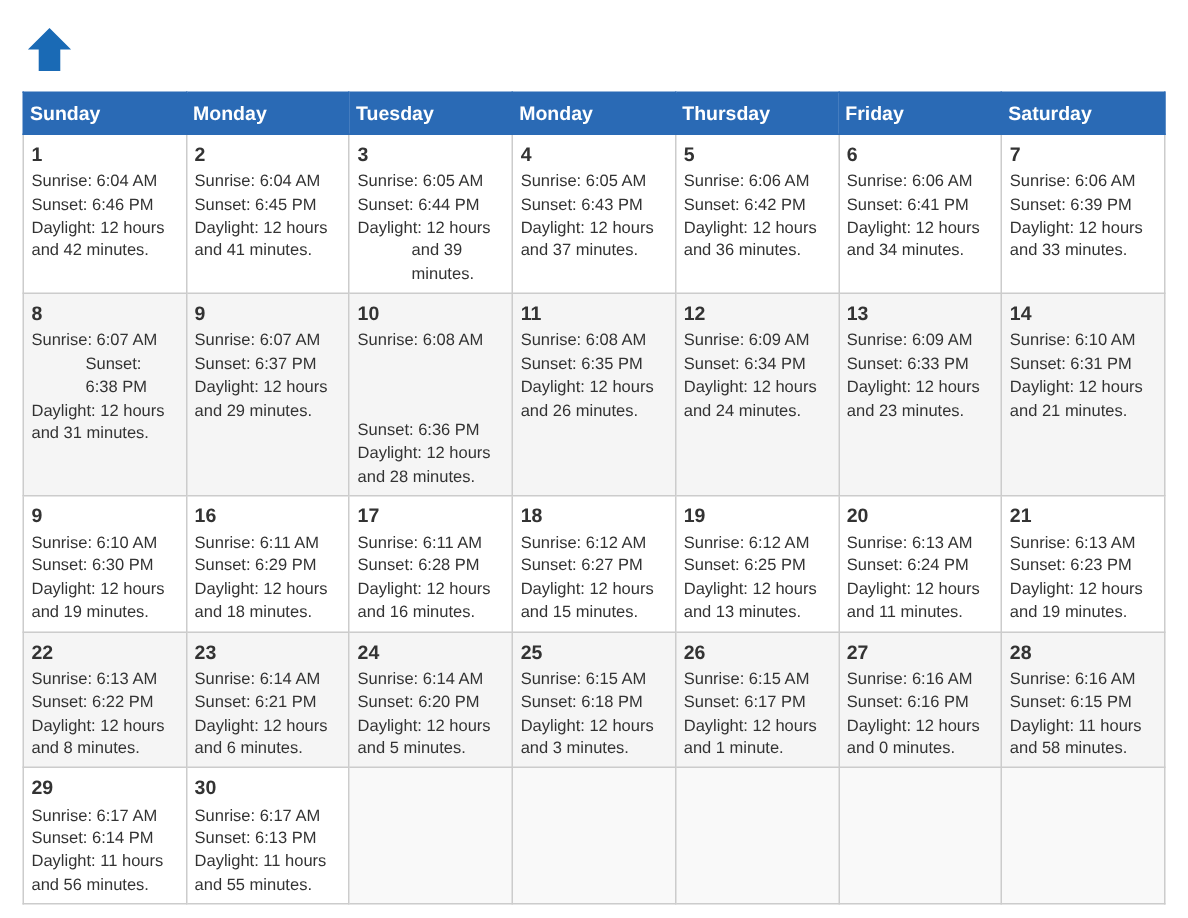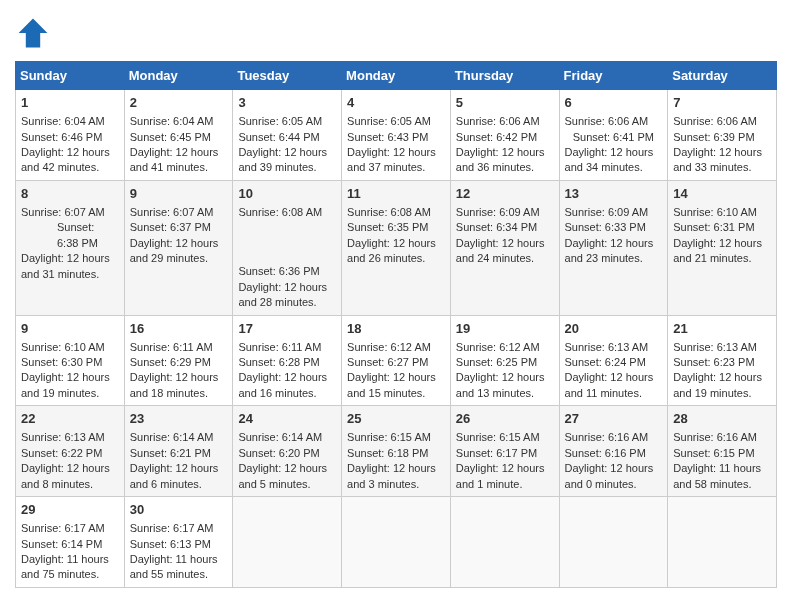--- a/index.html
+++ b/index.html
@@ -128,40 +128,40 @@
           <span style="display: block;">Sunrise: 6:04 AM</span>
           <span style="display: block;">Sunset: 6:45 PM</span>
           <span style="display: block;">Daylight: 12 hours</span>
           <span style="display: block;">and 41 minutes.</span>
         </td>
         <td>
           <span class="day-num">3</span>
           <span style="display: block;">Sunrise: 6:05 AM</span>
           <span style="display: block;">Sunset: 6:44 PM</span>
           <span style="display: block;">Daylight: 12 hours</span>
-          <span style="display: block;">and 39 minutes.</span>
+          <span style="display: block; margin-left: 36px;">and 39 minutes.</span>
         </td>
         <td>
           <span class="day-num">4</span>
           <span style="display: block;">Sunrise: 6:05 AM</span>
           <span style="display: block;">Sunset: 6:43 PM</span>
           <span style="display: block;">Daylight: 12 hours</span>
           <span style="display: block;">and 37 minutes.</span>
         </td>
         <td>
           <span class="day-num">5</span>
           <span style="display: block;">Sunrise: 6:06 AM</span>
           <span style="display: block;">Sunset: 6:42 PM</span>
           <span style="display: block;">Daylight: 12 hours</span>
           <span style="display: block;">and 36 minutes.</span>
         </td>
         <td>
           <span class="day-num">6</span>
           <span style="display: block;">Sunrise: 6:06 AM</span>
-          <span style="display: block; text-align: center;">Sunset: 6:41 PM</span>
+          <span style="display: block;">Sunset: 6:41 PM</span>
           <span style="display: block;">Daylight: 12 hours</span>
           <span style="display: block;">and 34 minutes.</span>
         </td>
         <td>
           <span class="day-num">7</span>
           <span style="display: block;">Sunrise: 6:06 AM</span>
           <span style="display: block;">Sunset: 6:39 PM</span>
           <span style="display: block;">Daylight: 12 hours</span>
           <span style="display: block;">and 33 minutes.</span>
         </td>
@@ -318,21 +318,21 @@
           <span style="display: block;">Daylight: 11 hours</span>
           <span style="display: block;">and 58 minutes.</span>
         </td>
       </tr>
       <tr>
         <td>
           <span class="day-num">29</span>
           <span style="display: block;">Sunrise: 6:17 AM</span>
           <span style="display: block;">Sunset: 6:14 PM</span>
           <span style="display: block;">Daylight: 11 hours</span>
-          <span style="display: block;">and 75 minutes.</span>
+          <span style="display: block;">and 56 minutes.</span>
         </td>
         <td>
           <span class="day-num">30</span>
           <span style="display: block;">Sunrise: 6:17 AM</span>
           <span style="display: block;">Sunset: 6:13 PM</span>
           <span style="display: block;">Daylight: 11 hours</span>
           <span style="display: block;">and 55 minutes.</span>
         </td>
         <td class="empty-cell"></td>
         <td class="empty-cell"></td>

